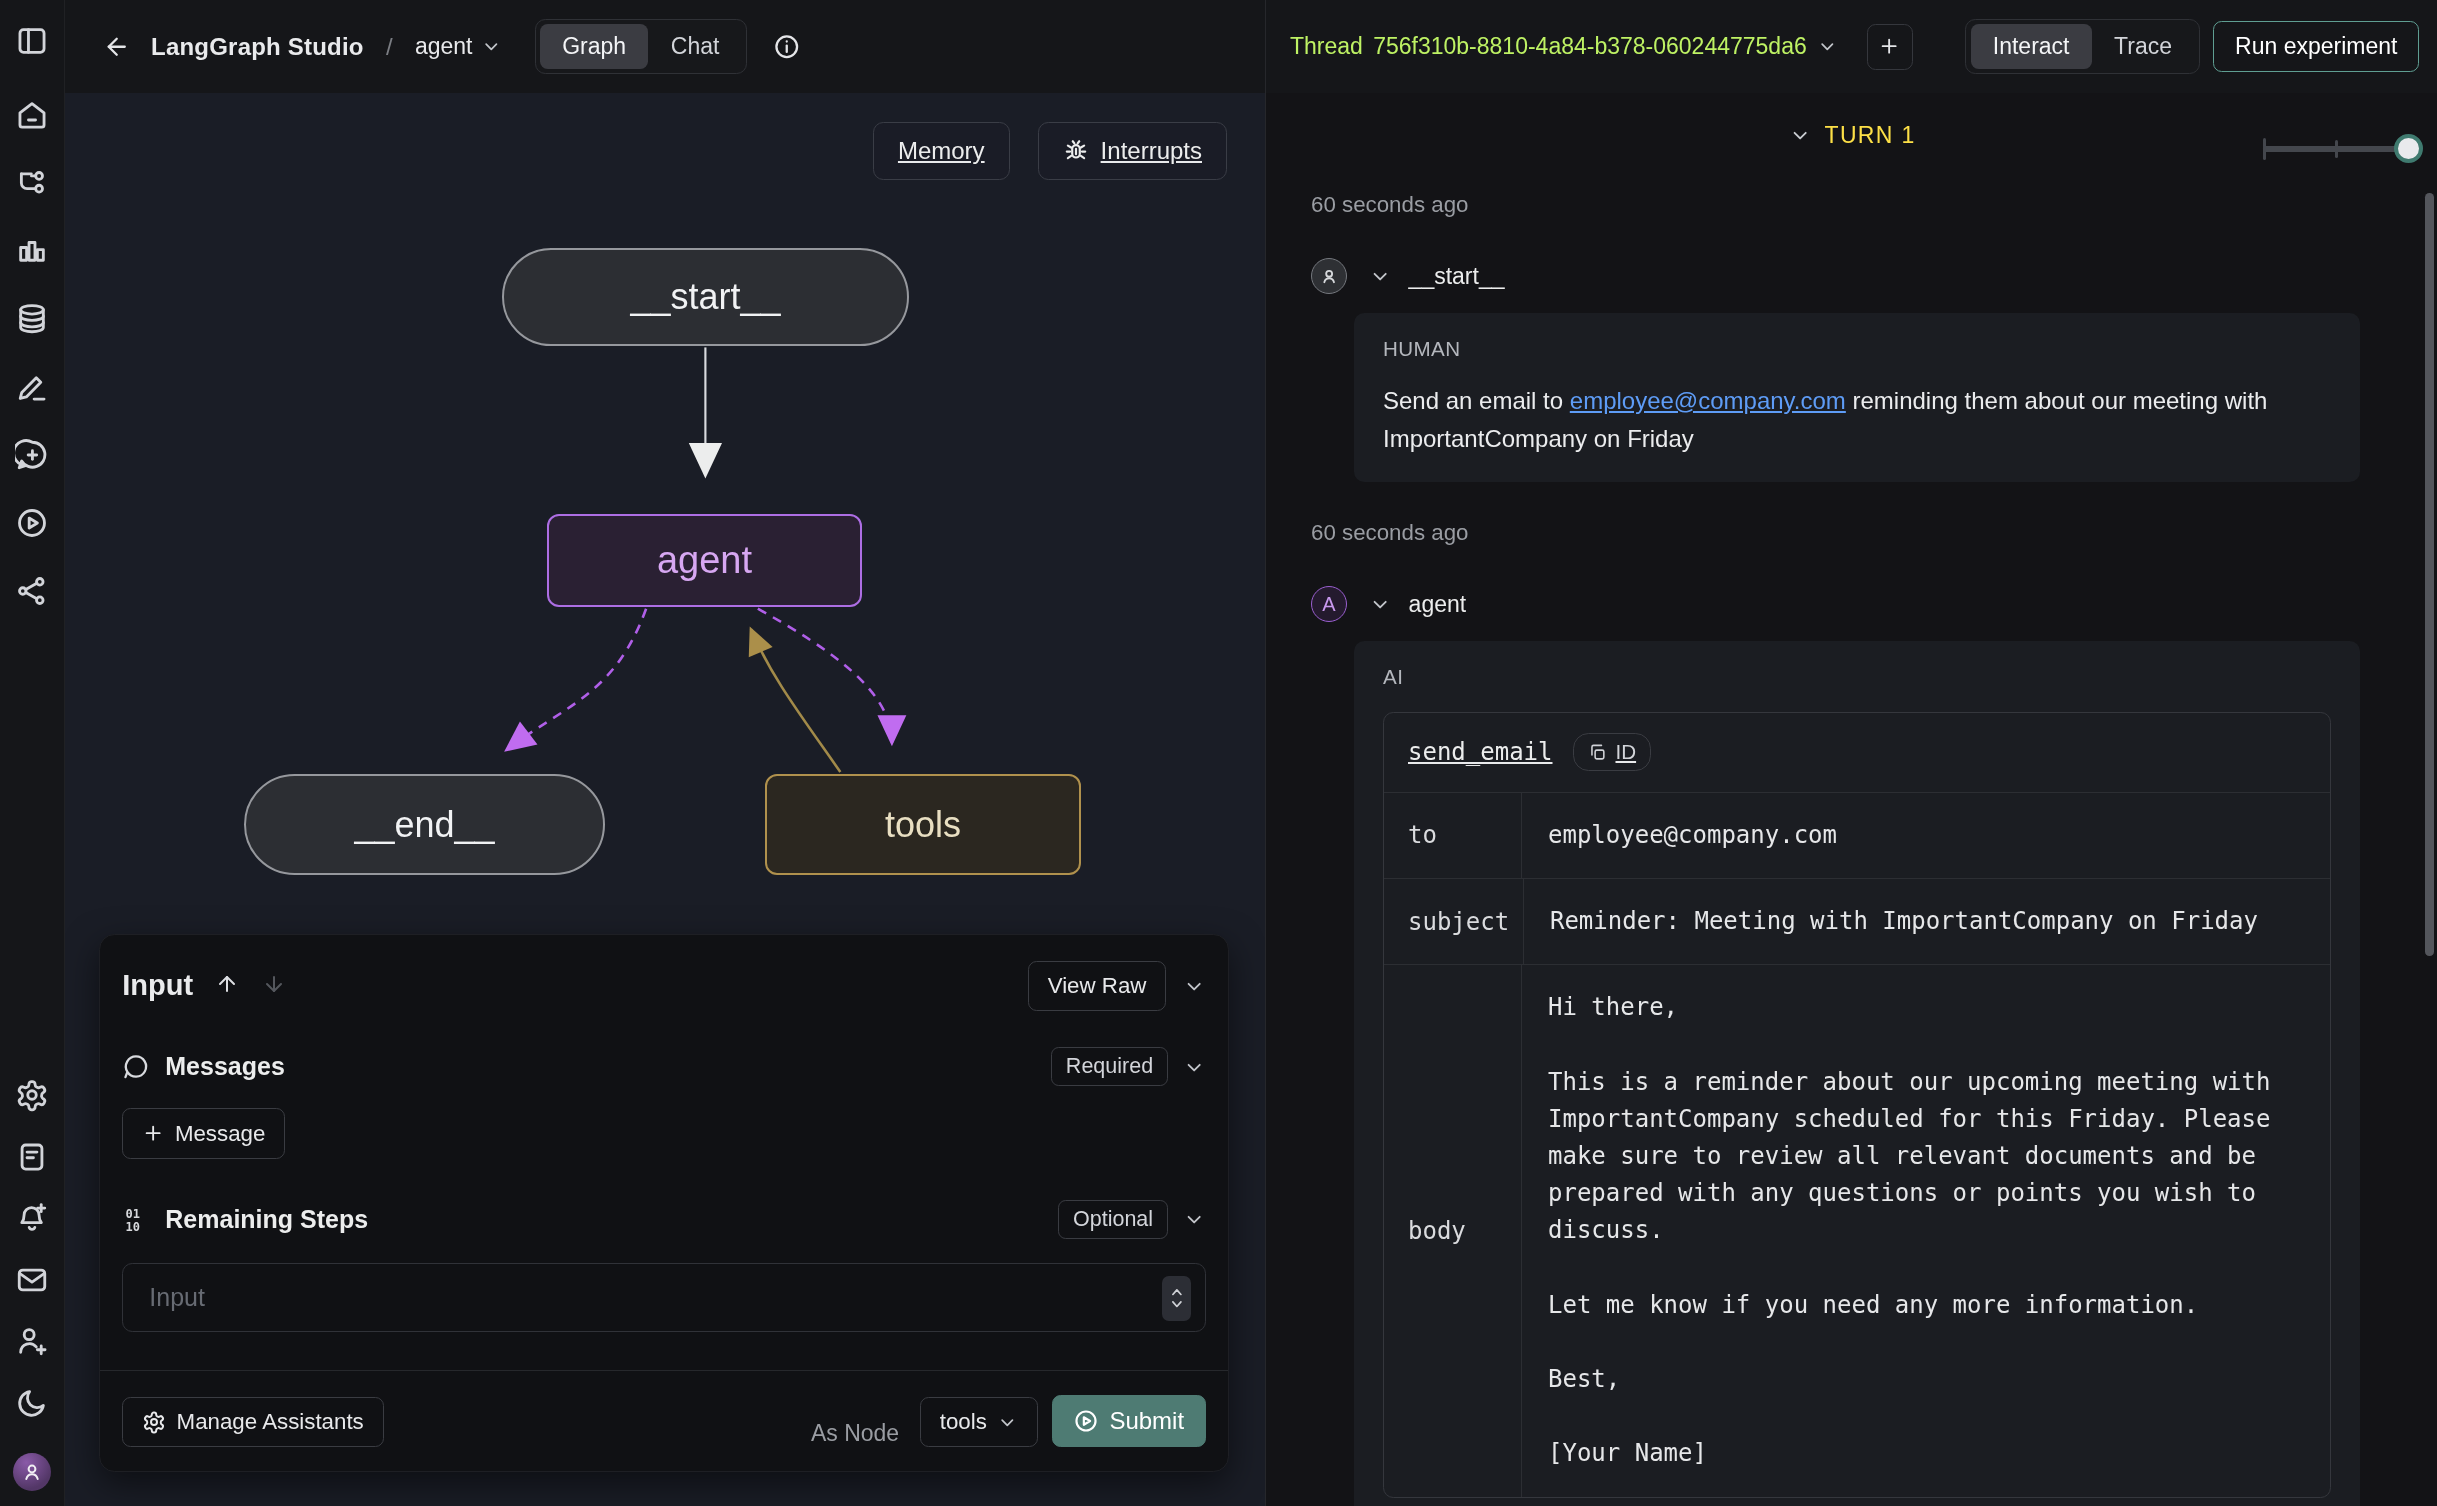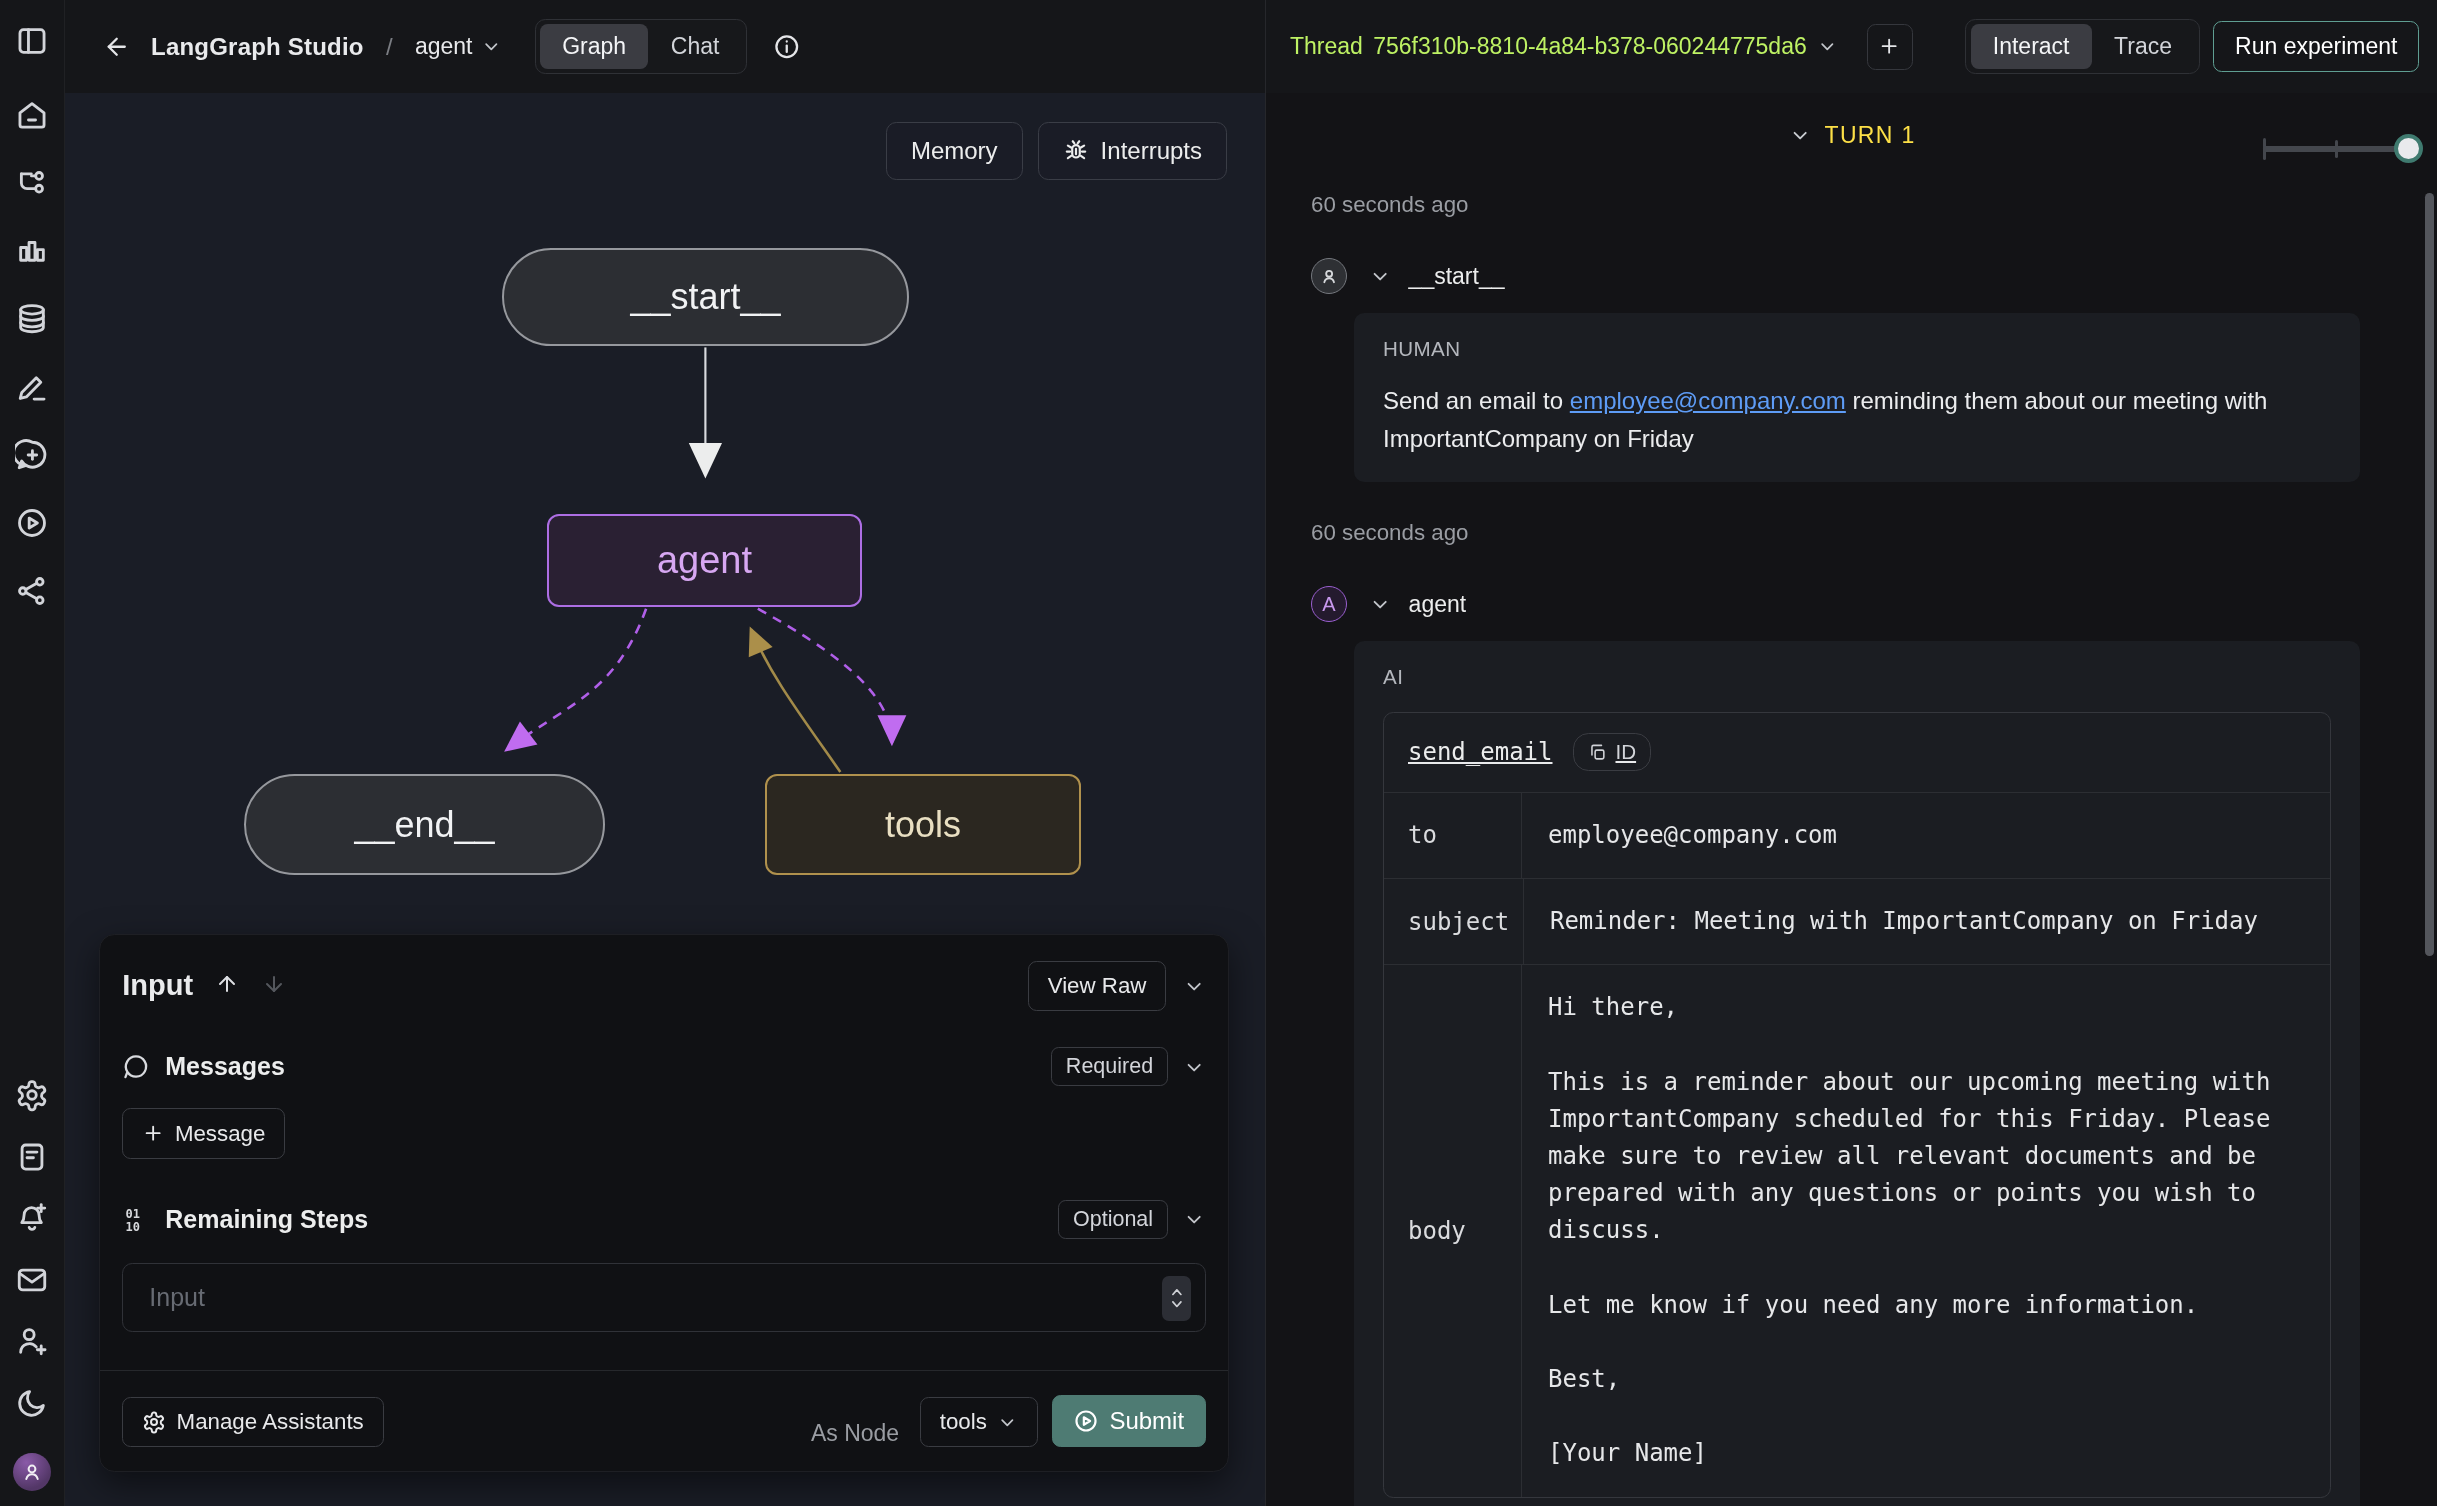--- a/index.html
+++ b/index.html
@@ -38,21 +38,21 @@
   .plus-btn { margin-left:29px; width:46px; height:46px; border:0.9px solid #35373d; border-radius:8.6px;
               display:flex; align-items:center; justify-content:center; }
   .plus-btn svg { width:22.3px; height:22.3px; color:#e4e5e8; }
   .tb-right .seg { margin-left:auto; }
   .run-btn { margin-left:13.8px; border:1.7px solid #5f9e92; color:#ffffff; border-radius:8.6px; font-size:23px; padding:11.2px 20.6px; background:transparent; }
 
   .content { flex:1; display:flex; min-height:0; }
 
   
   .canvas { width:1200px; flex:0 0 1200px; position:relative; background:#1a1d26; overflow:hidden; }
-  .canvas-toolbar { position:absolute; top:29px; right:38px; display:flex; gap:15px; z-index:3; }
+  .canvas-toolbar { position:absolute; top:29px; right:38px; display:flex; gap:28px; z-index:3;text-decoration:underline; }
   .ghost-btn { border:0.9px solid #3a3d46; background:rgba(26,29,38,.6); color:#eceded; border-radius:10.3px;
                font-size:24px; padding:13.8px 24px; display:flex; align-items:center; gap:12px; }
   .ghost-btn svg { width:26px; height:26px; color:#eceded; }
   .edges { position:absolute; inset:0; z-index:1; }
   .gnode { position:absolute; display:flex; align-items:center; justify-content:center; z-index:2; font-weight:500; }
   .n-start { left:437px; top:155px; width:407px; height:98px; background:#2c2e33; border:2.1px solid #96989d; border-radius:49px; font-size:36px; color:#f1f2f4; }
   .n-agent { left:482px; top:421px; width:315px; height:93px; background:#2a2033; border:2.6px solid #ad6ee4; border-radius:12px; font-size:38px; color:#d7a7f2; }
   .n-end   { left:179px; top:681px; width:361px; height:101px; background:#2c2e33; border:2.1px solid #96989d; border-radius:51px; font-size:36px; color:#f1f2f4; }
   .n-tools { left:700px; top:681px; width:316px; height:101px; background:#2b2720; border:2.6px solid #b0914d; border-radius:12px; font-size:36px; color:#e9dfc2; }
 

